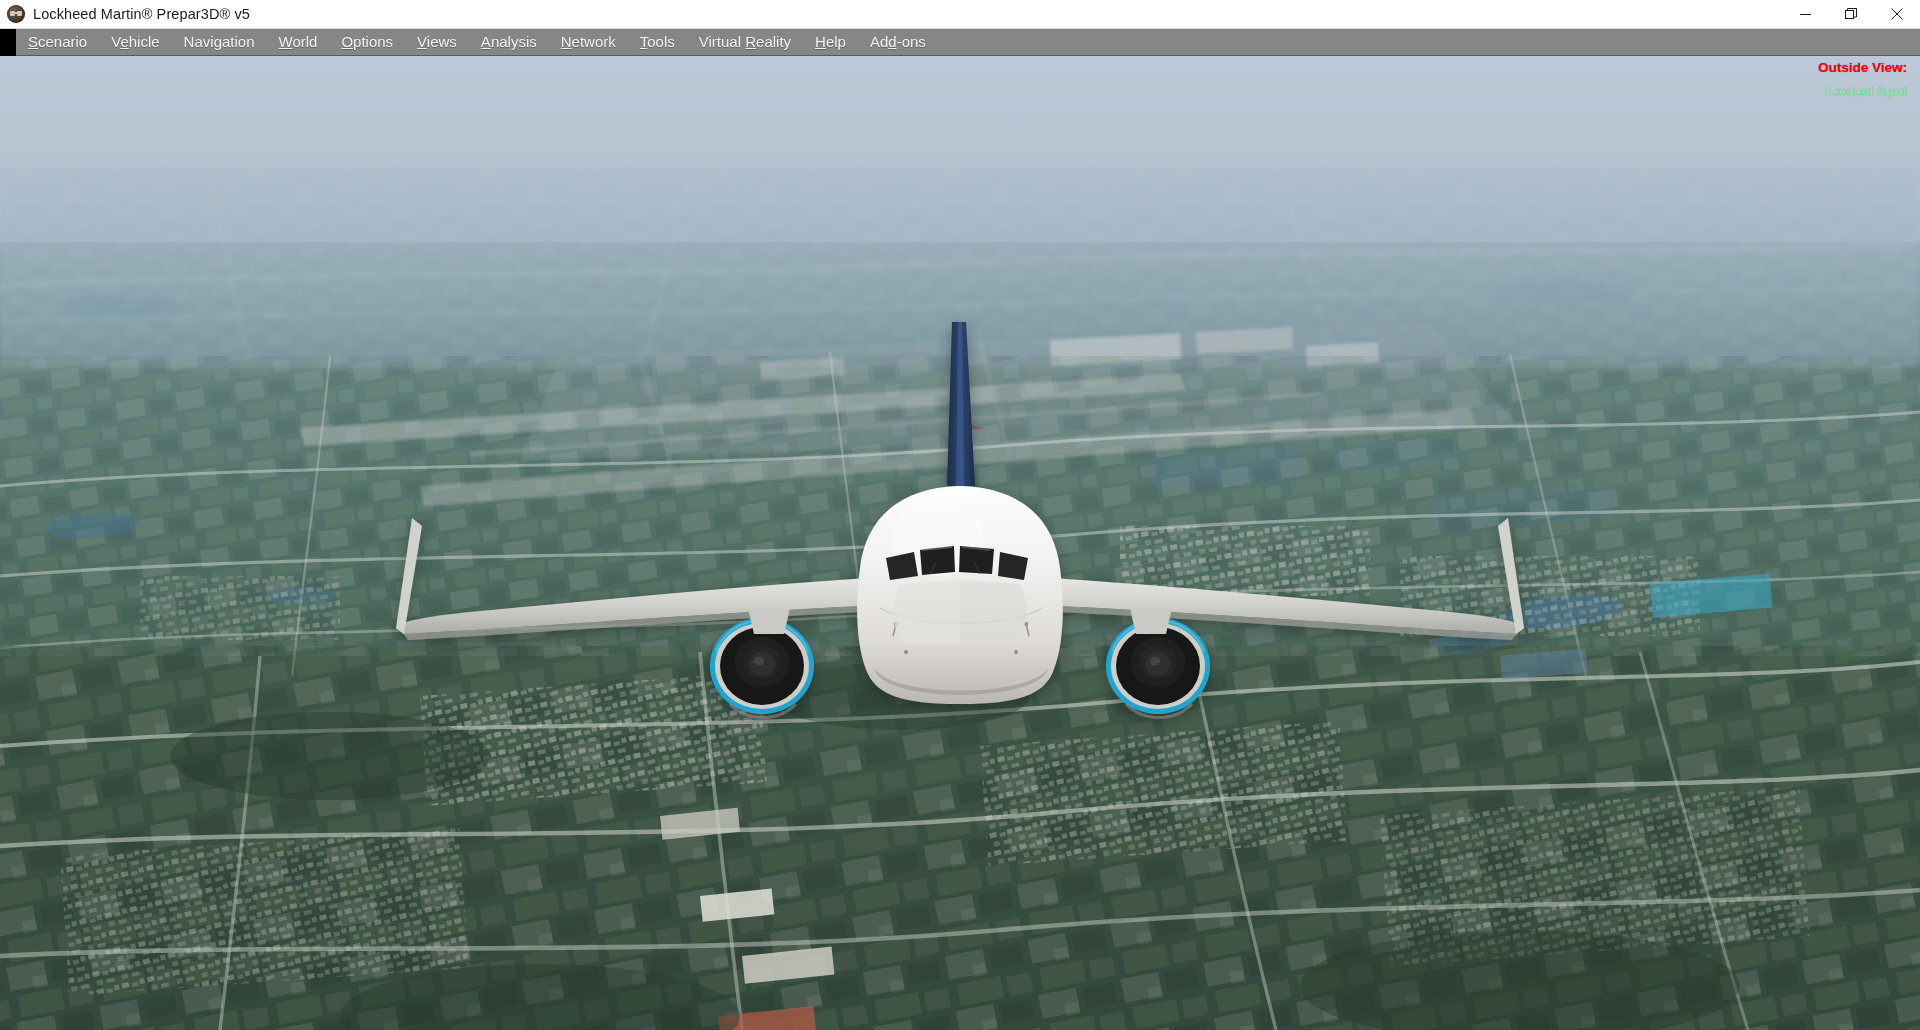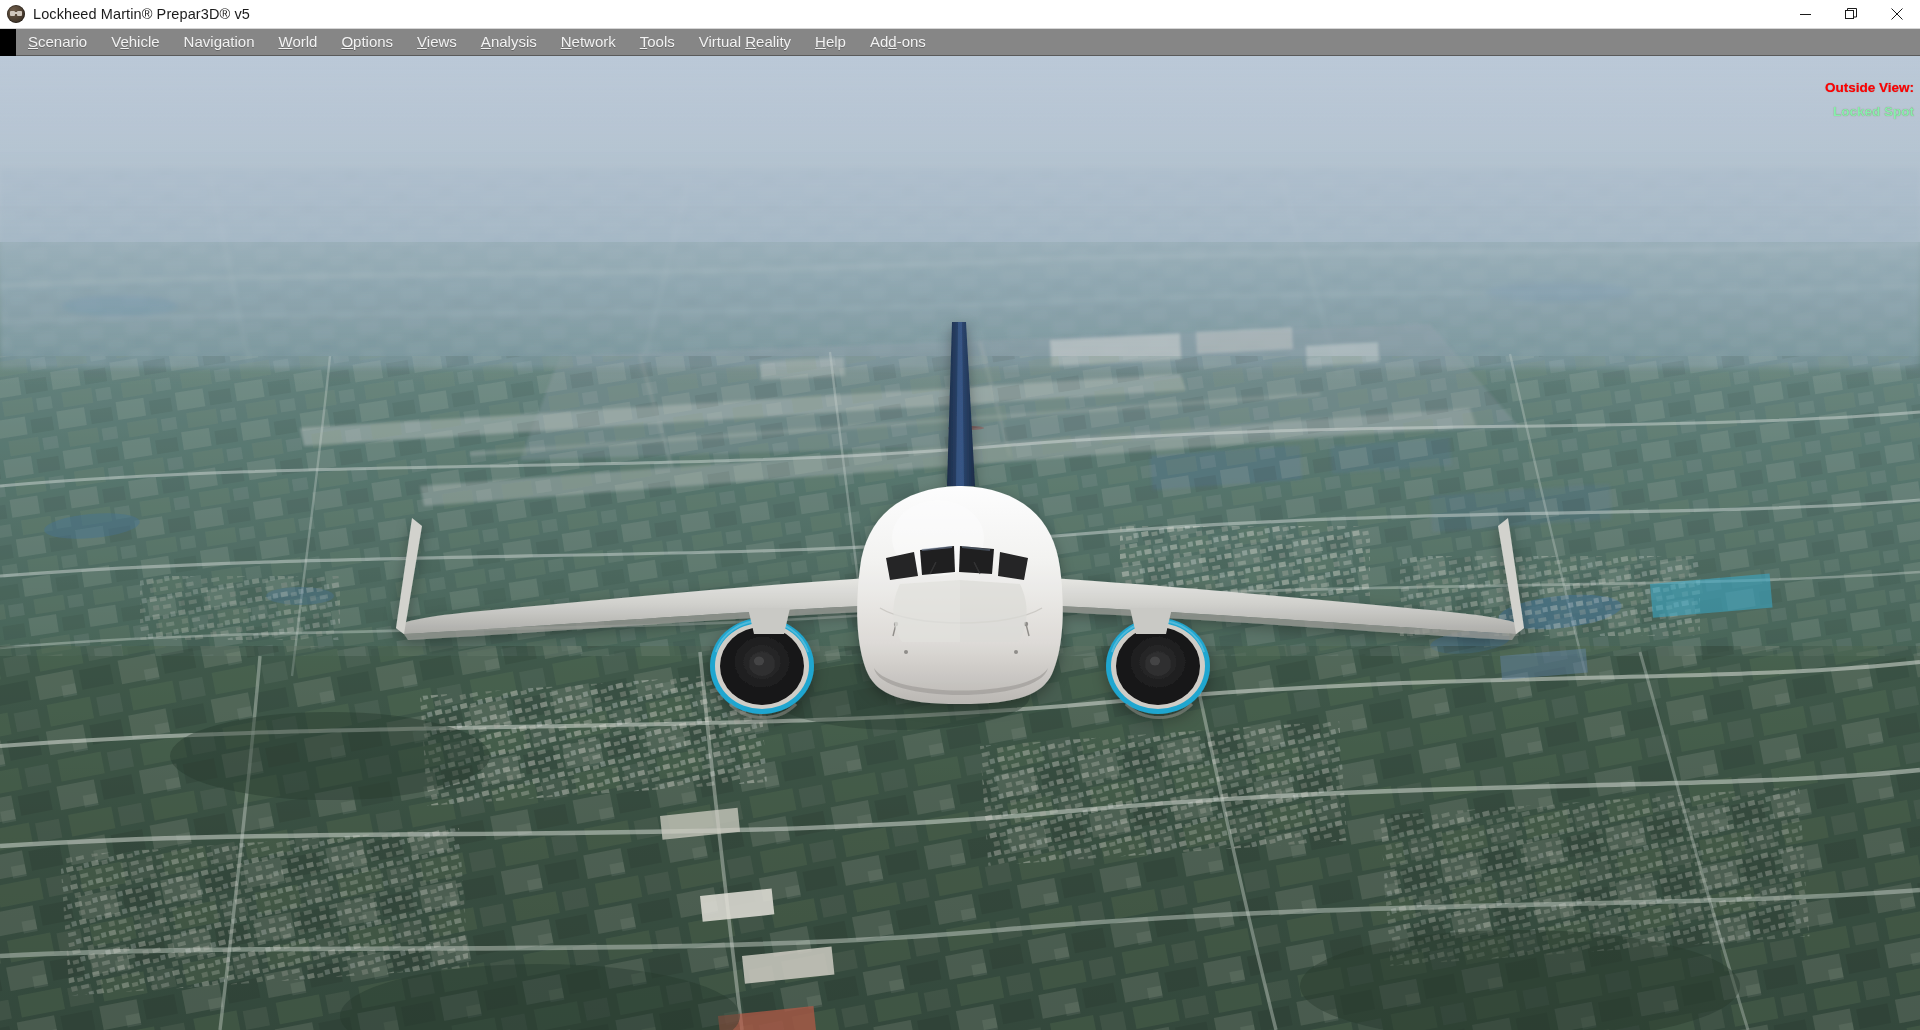--- a/index.html
+++ b/index.html
@@ -128,24 +128,23 @@
   .scene svg { display: block; width: 1920px; height: 974px; }
 
   
   .hud {
     position: absolute;
     top: 56px;
     right: 0;
     width: 420px;
     z-index: 30;
     text-align: right;
-    padding-right: 6px;
+    padding-right: 13px;
     box-sizing: border-box;
     pointer-events: none;
-    margin-top: 20px;
   }
   .hud-line {
     font-family: "Liberation Sans", sans-serif;
     font-size: 13.5px;
     font-weight: bold;
     color: #ff0000;
     line-height: 24px;
     white-space: nowrap;
     text-shadow: 0 0 1px rgba(120,0,0,0.5);
   }

